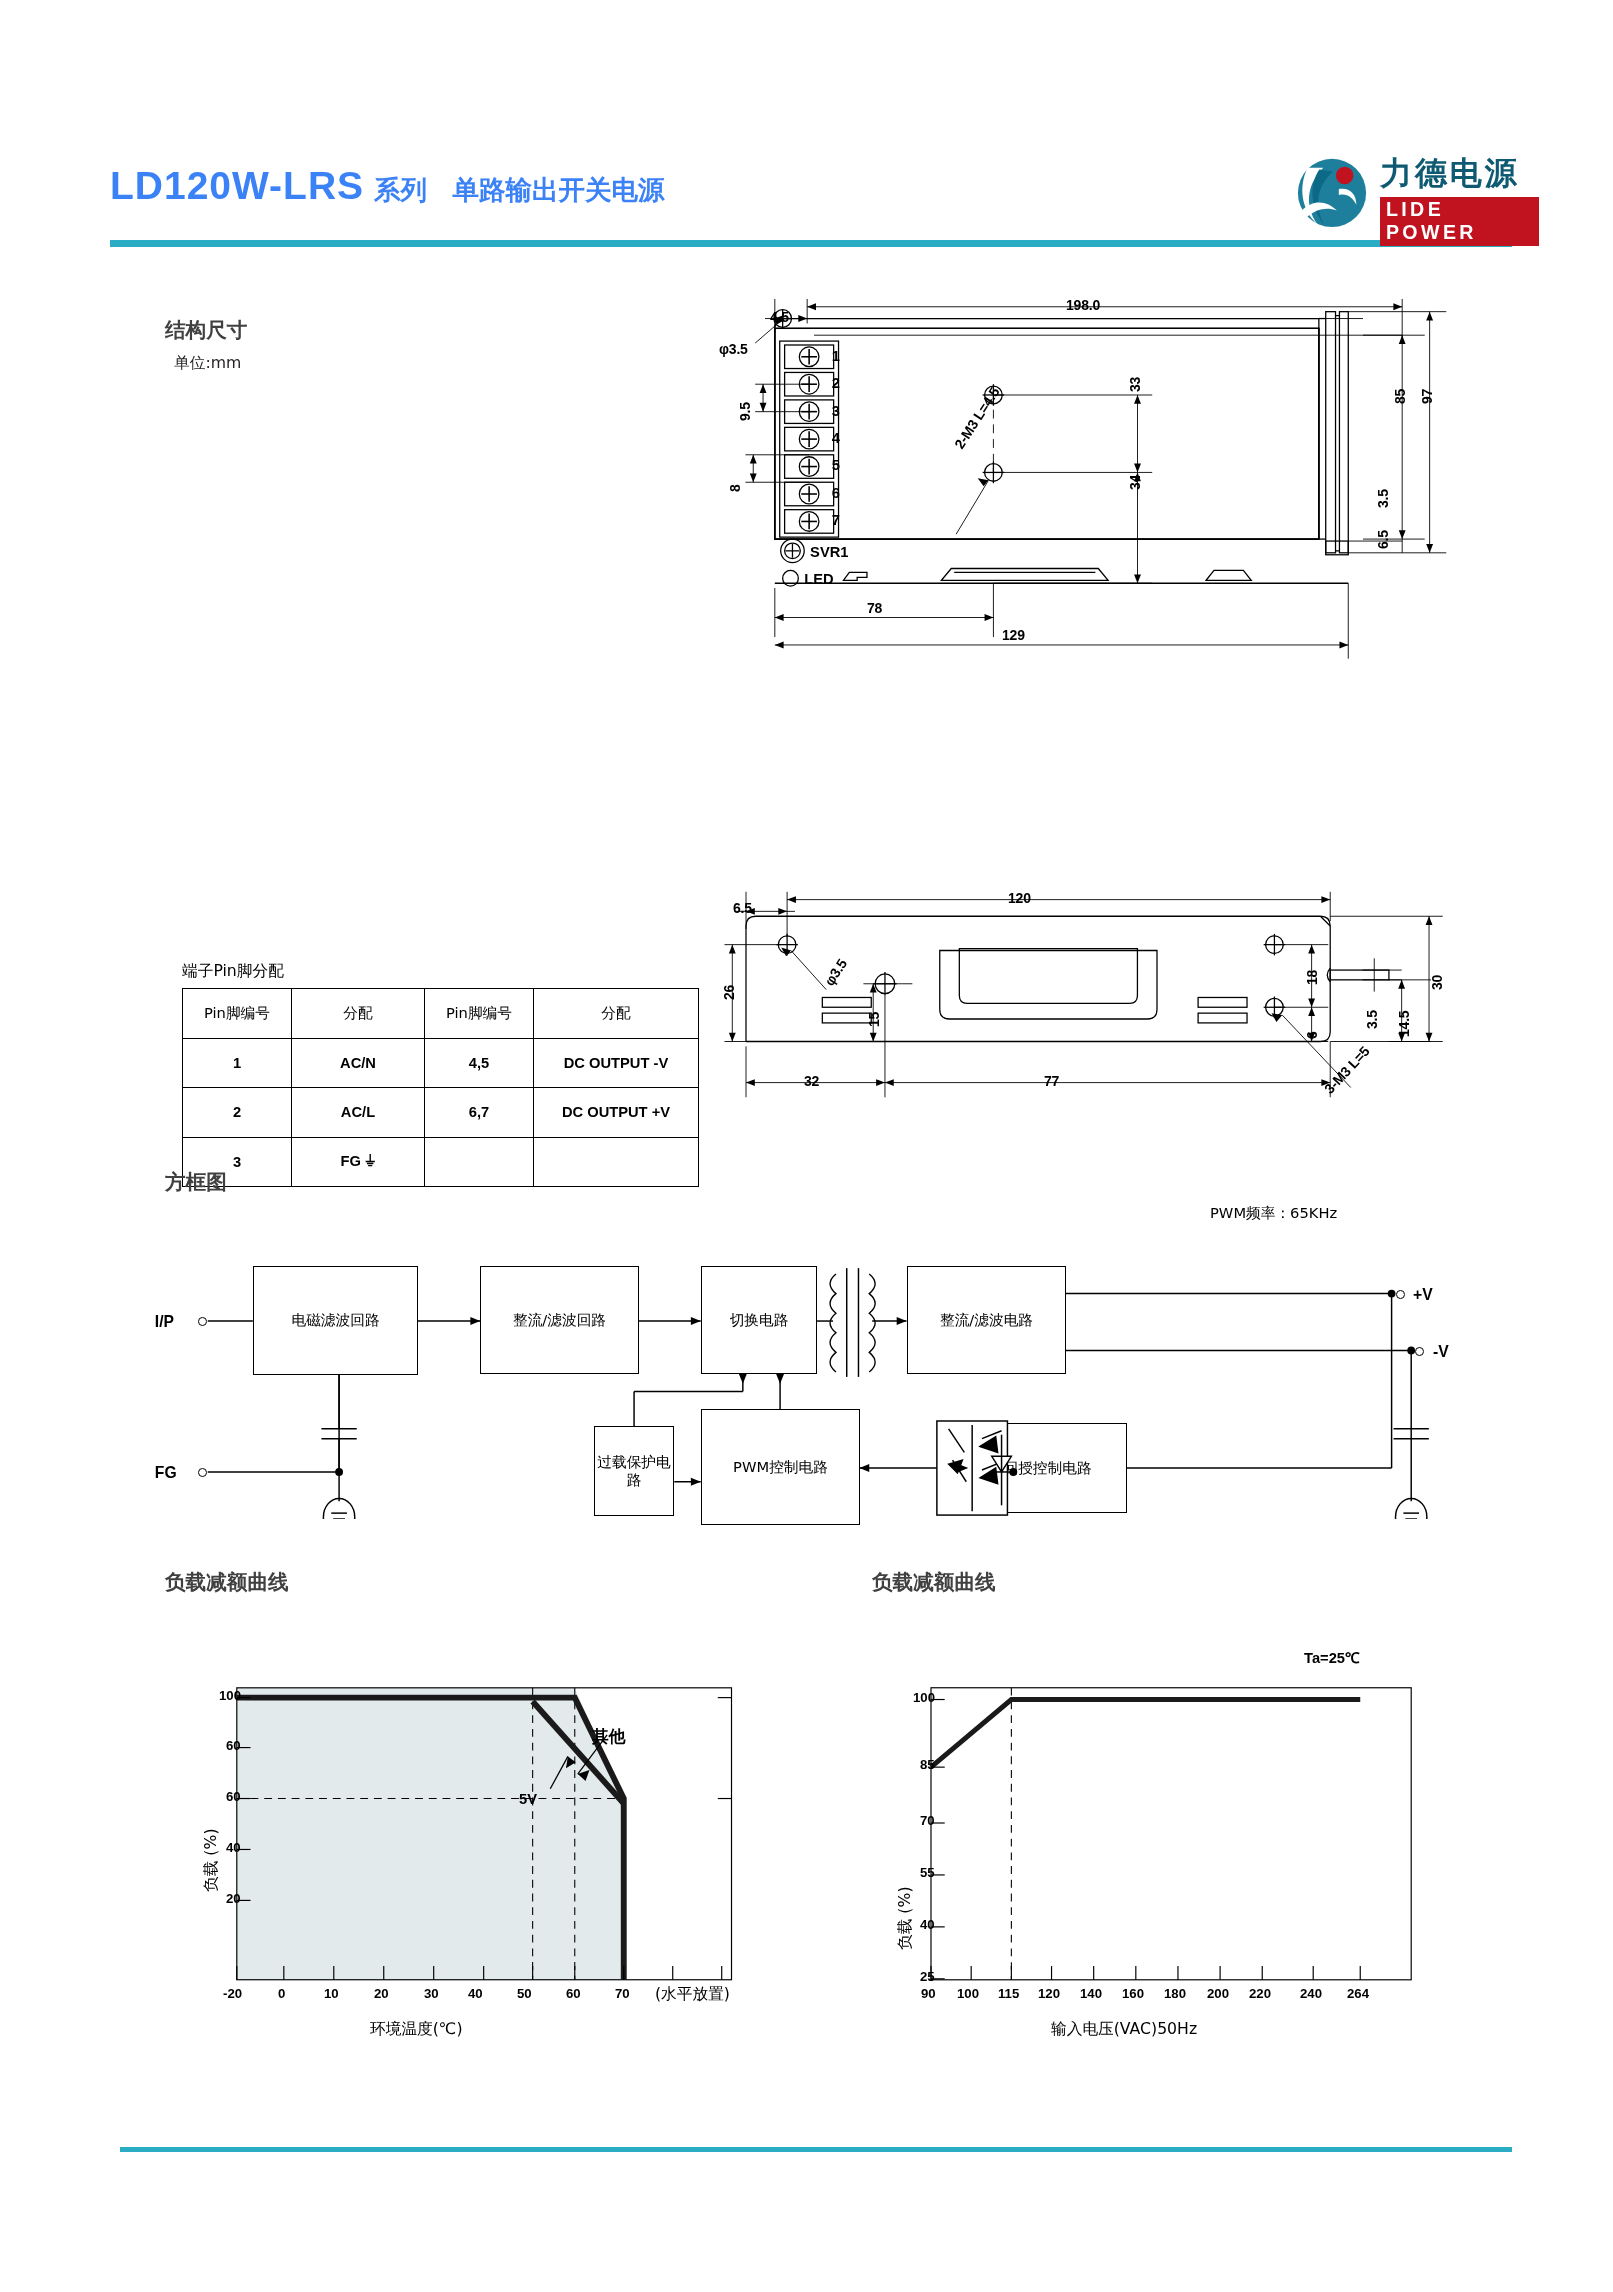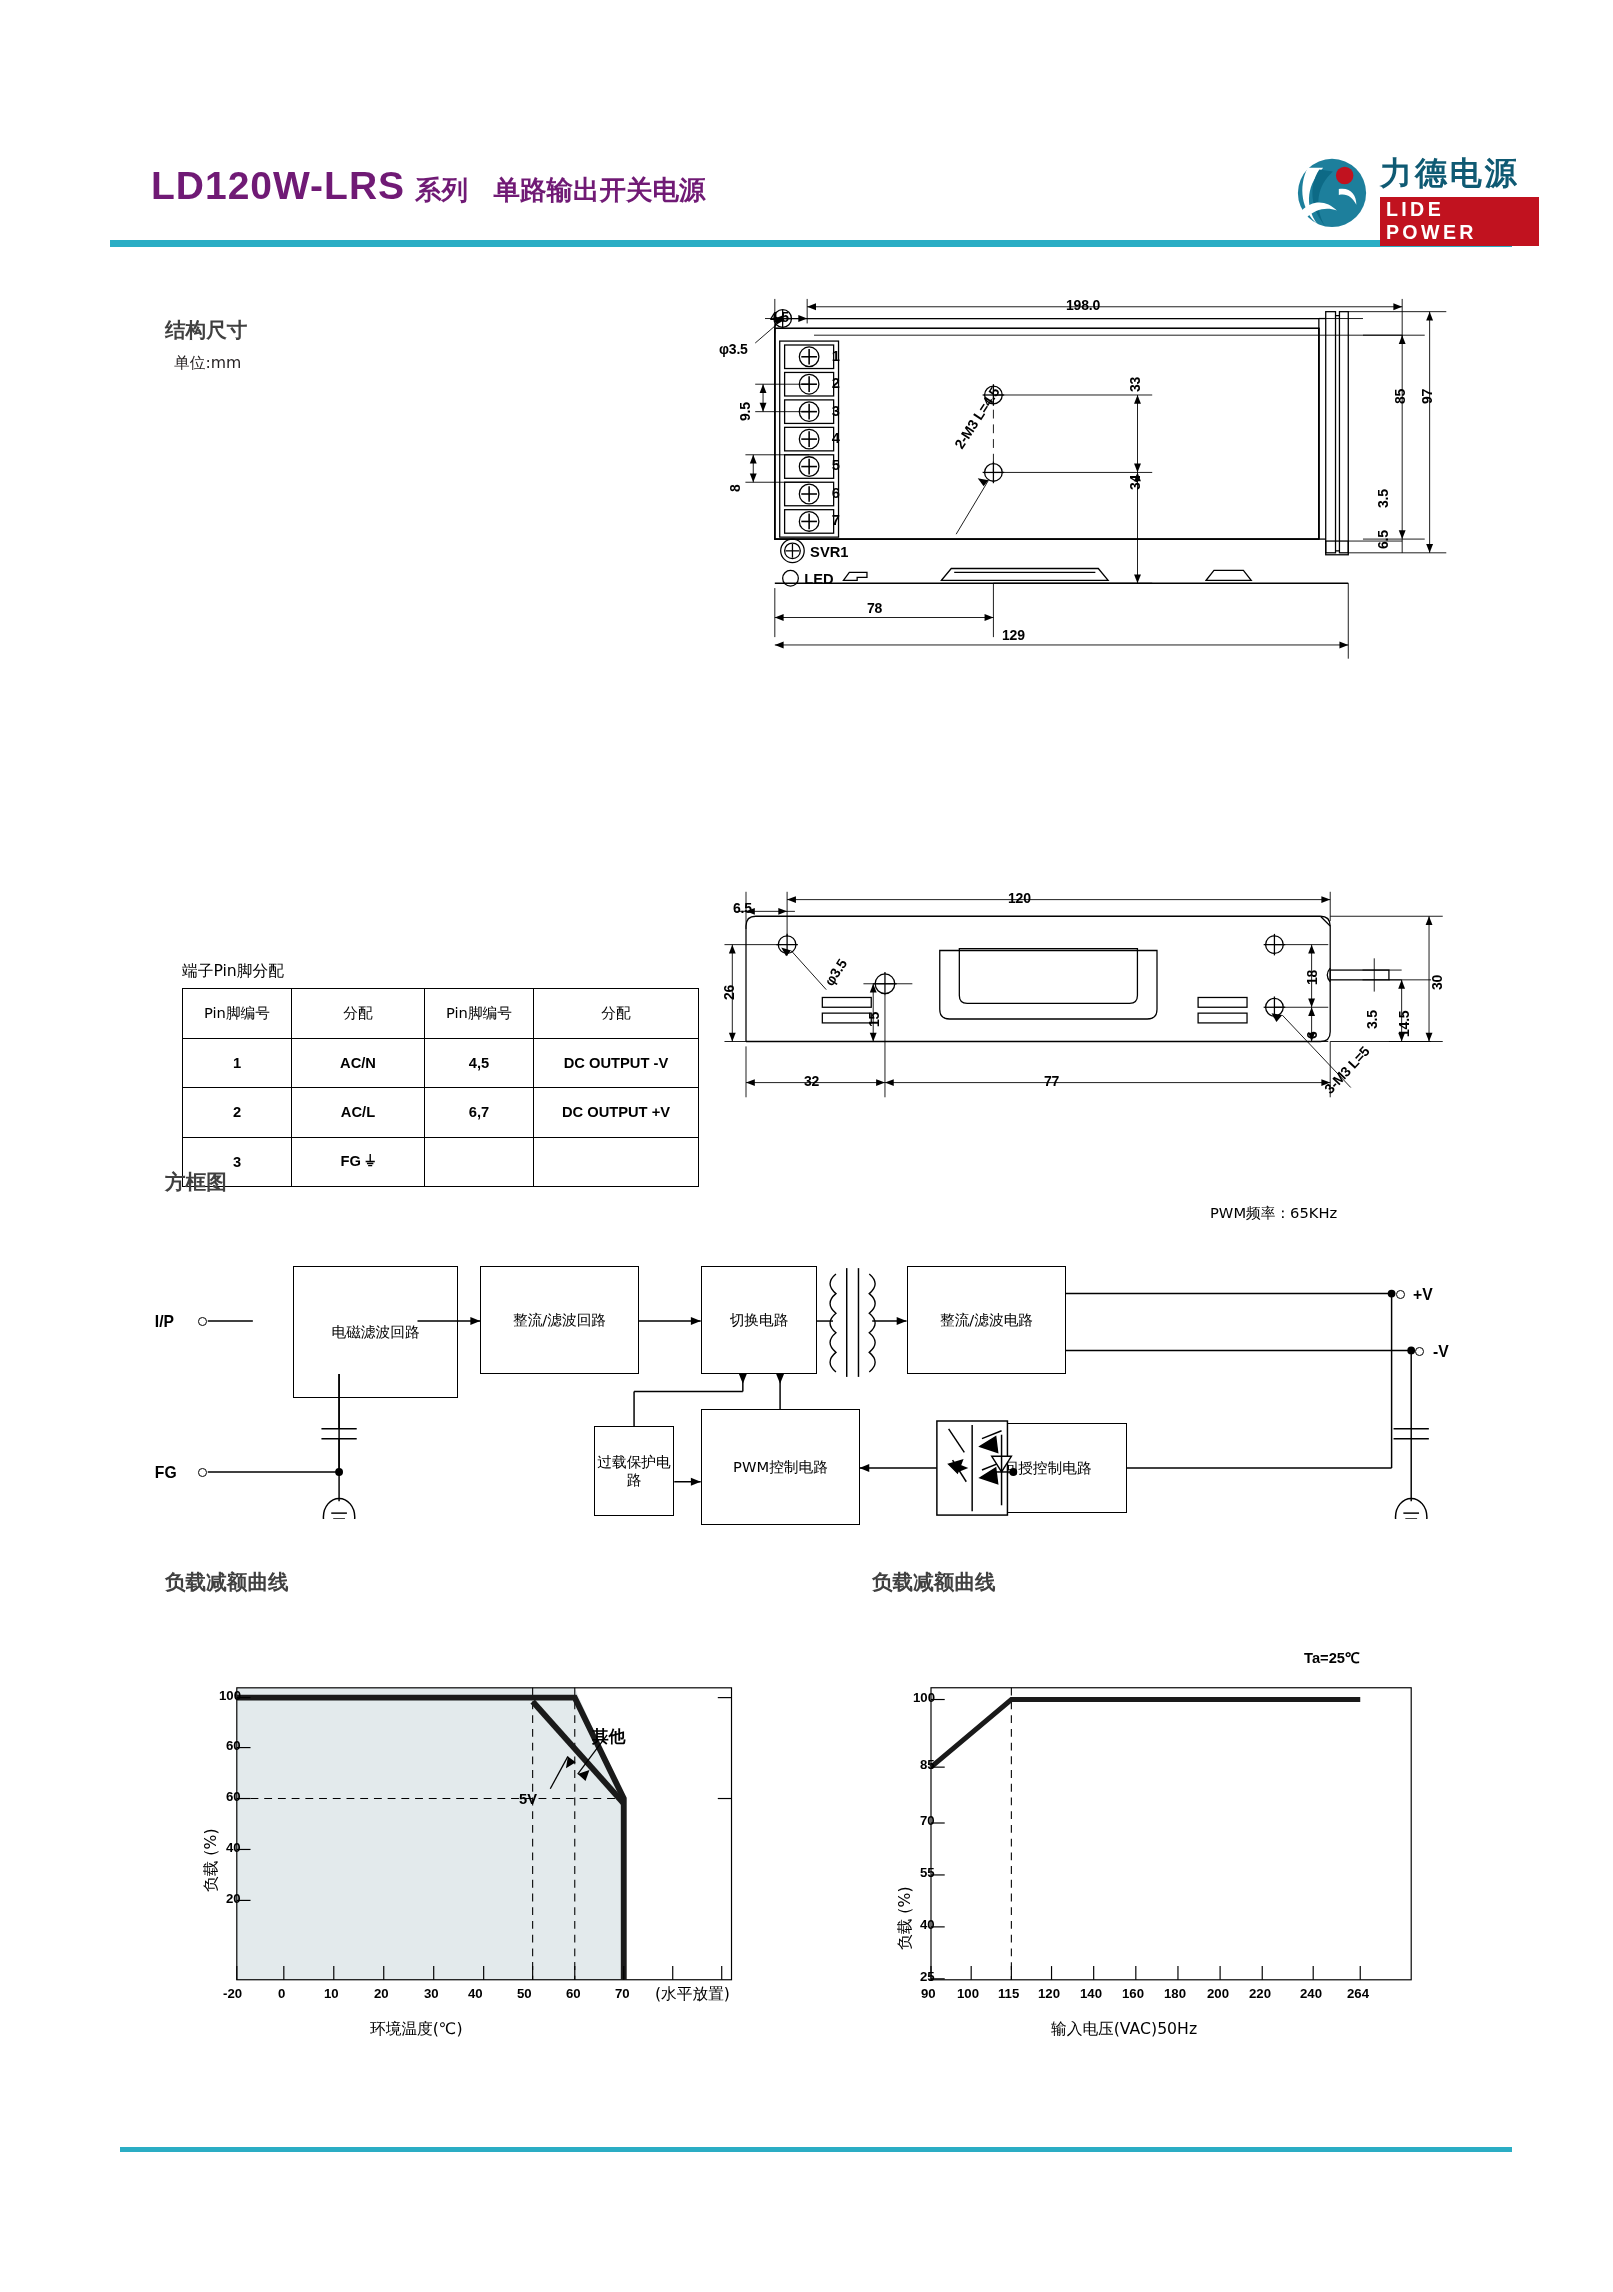--- a/index.html
+++ b/index.html
@@ -3,21 +3,21 @@
 <meta charset="utf-8">
 <style>
   html,body{margin:0;padding:0;background:#fff;}
   body{width:1613px;height:2293px;position:relative;
        font-family:"Liberation Sans","DejaVu Sans",sans-serif;color:#000;overflow:hidden;}
   .pg{position:absolute;inset:0;}
 
   
   #header{position:absolute;left:0;top:0;width:1613px;height:265px;}
   #title{position:absolute;left:110px;top:186px;transform:translateY(-50%);
-         white-space:nowrap;color:#701a75;margin-left:41px;}
+         white-space:nowrap;color:#3b82f6;}
   #title .model{font-size:39px;font-weight:bold;letter-spacing:1px;}
   #title .series{font-size:26.5px;font-weight:bold;margin-left:9.8px;
                  font-family:"DejaVu Sans",sans-serif;}
   #title .sub{font-size:26.5px;font-weight:bold;margin-left:25.5px;
               font-family:"DejaVu Sans",sans-serif;}
   #headrule{position:absolute;left:110px;top:240px;width:1402px;height:6.9px;background:#2aadc4;}
   #footrule{position:absolute;left:120px;top:2147px;width:1392px;height:4.9px;background:#2aadc4;}
 
   
   #logo{position:absolute;left:1294px;top:152px;width:245px;height:88px;}
@@ -422,21 +422,21 @@
     <td></td>
   </tr>
 </tbody>
     </table>
 
 <div class="sec-h" style="left:165px;top:1168px;">方框图</div>
 <div id="pwmfreq">PWM频率：65KHz</div>
 
 <div id="blockdiag">
 
-  <div class="bx" style="left:106px;top:41px;width:165px;height:132px;margin-left:40px;">电磁滤波回路</div>
+  <div class="bx" style="left:106px;top:41px;width:165px;height:109px;">电磁滤波回路</div>
   <div class="bx" style="left:333px;top:41px;width:159px;height:108px;text-align:center;">整流/滤波回路</div>
   <div class="bx" style="left:554px;top:41px;width:116px;height:108px;">切换电路</div>
   <div class="bx" style="left:760px;top:41px;width:159px;height:108px;">整流/滤波电路</div>
   <div class="bx" style="left:447px;top:201px;width:80px;height:90px;line-height:1.25;">过载保护电路</div>
   <div class="bx" style="left:554px;top:184px;width:159px;height:116px;">PWM控制电路</div>
   <div class="bx" style="left:821px;top:198px;width:159px;height:90px;">回授控制电路</div>
 
   <svg style="position:absolute;left:0;top:0;" width="1372" height="294" viewBox="0 0 1400 300">
     <g stroke="#000" stroke-width="1.5" fill="none">
 

